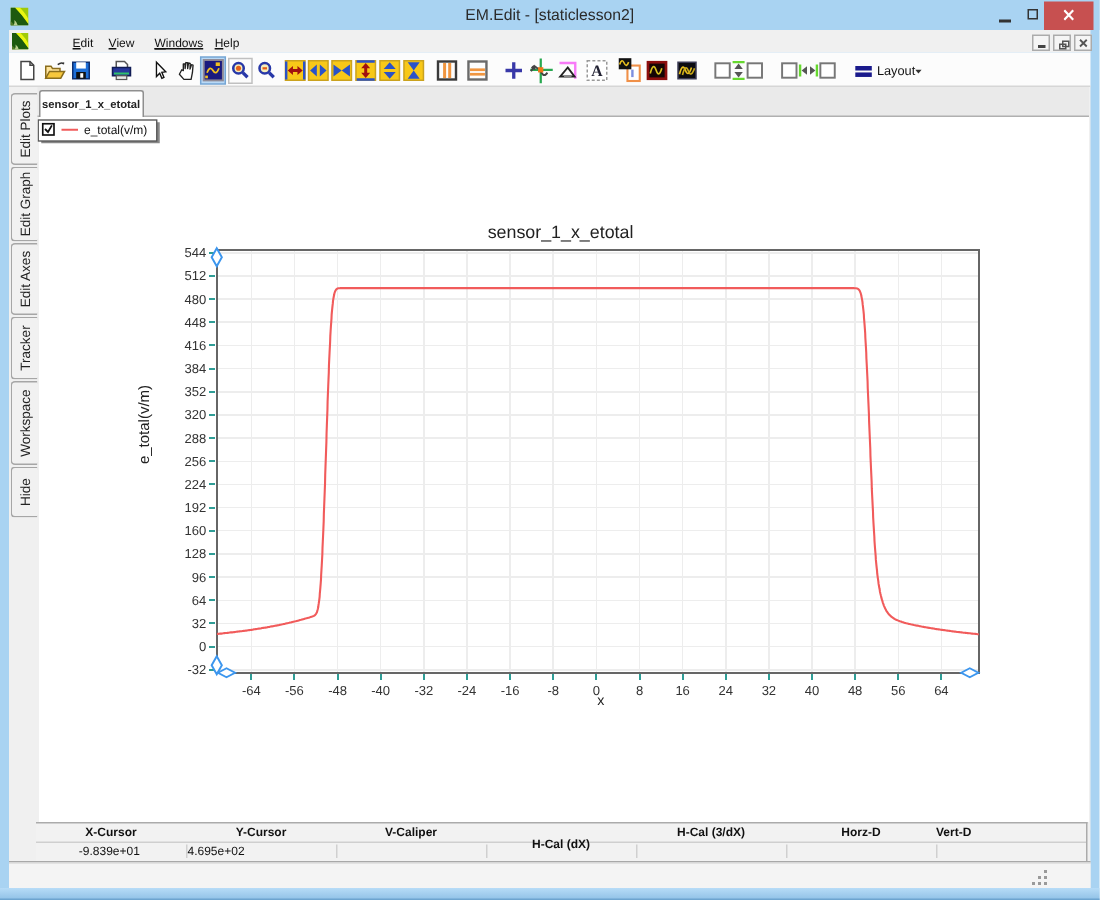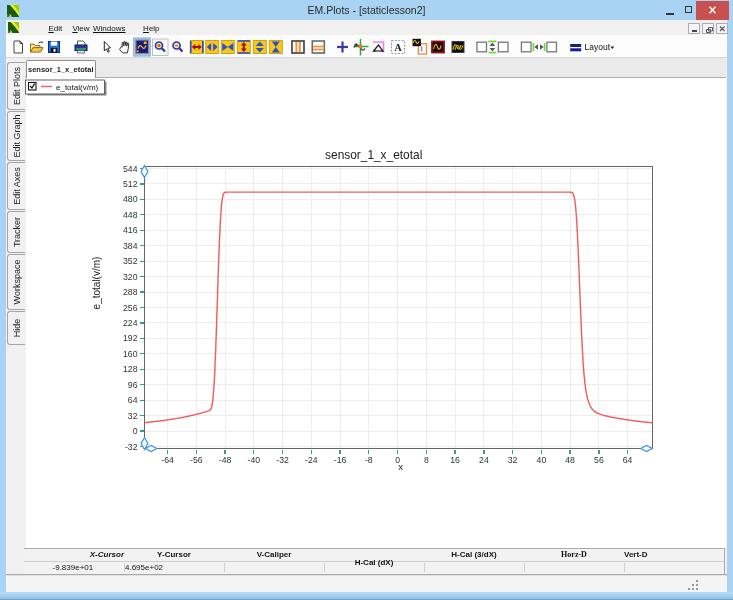--- a/index.html
+++ b/index.html
@@ -5,40 +5,40 @@
 .abs{position:absolute;}
 </style></head><body>
 <div class="abs" style="left:0;top:0;width:733px;height:20px;background:#a9d3f2;"></div>
 <svg width="12" height="12" viewBox="0 0 12 12" style="position:absolute;left:7px;top:5px;">
 <rect width="12" height="12" fill="#9fca0a"></rect>
 <path d="M0,0 L3,0 Q7.8,4.8 12,11 L12,12 L0,12 Z" fill="#1d5a0f"></path>
 <path d="M3,0 L6.2,0 Q10.3,4.2 12,8 L12,11 Q7.8,4.8 3,0 Z" fill="#eaf512"></path>
 <path d="M0,9 Q2,10.5 2.6,12 L0,12 Z" fill="#567d2a"></path>
 <path d="M2,12 Q3,10 2.6,8.4 Q4.4,9.8 4.9,12 Z" fill="#b9cf8e"></path>
 </svg>
-<div class="abs" style="left:0;top:0;width:733px;height:20px;text-align:center;line-height:21px;font-size:10.5px;color:#2b2b2b;">EM.Plots - [staticlesson2]</div>
+<div class="abs" style="left:0;top:0;width:733px;height:20px;text-align:center;line-height:21px;font-size:10.5px;color:#2b2b2b;">EM.Edit - [staticlesson2]</div>
 <div class="abs" style="left:666px;top:12.5px;width:8px;height:2px;background:#333;"></div>
 <div class="abs" style="left:684.5px;top:6px;width:5px;height:5px;border:1.5px solid #333;"></div>
 <div class="abs" style="left:695.5px;top:1px;width:33.5px;height:18.5px;background:#c75050;"></div>
 <svg class="abs" style="left:709px;top:6px;" width="7" height="8" viewBox="0 0 7 8">
     <path d="M0.5,0.8 L6.5,7.2 M6.5,0.8 L0.5,7.2" stroke="#fff" stroke-width="1.5"></path>
   </svg>
 <div class="abs" style="left:6px;top:20px;width:721px;height:14.5px;background:#f0f0f0;"></div>
 <svg width="11" height="11" viewBox="0 0 12 12" style="position:absolute;left:8px;top:22px;">
 <rect width="12" height="12" fill="#9fca0a"></rect>
 <path d="M0,0 L3,0 Q7.8,4.8 12,11 L12,12 L0,12 Z" fill="#1d5a0f"></path>
 <path d="M3,0 L6.2,0 Q10.3,4.2 12,8 L12,11 Q7.8,4.8 3,0 Z" fill="#eaf512"></path>
 <path d="M0,9 Q2,10.5 2.6,12 L0,12 Z" fill="#567d2a"></path>
 <path d="M2,12 Q3,10 2.6,8.4 Q4.4,9.8 4.9,12 Z" fill="#b9cf8e"></path>
 </svg>
 <div class="abs" style="left:6px;top:20px;width:721px;height:14.5px;font-size:8px;color:#111;">
 <span style="position:absolute;left:25.6px;top:15px;padding-left:35px;"><u>F</u>ile</span>
 <span style="position:absolute;left:42.4px;top:3.5px;"><u>E</u>dit</span>
 <span style="position:absolute;left:66.4px;top:3.5px;"><u>V</u>iew</span>
-<span style="position:absolute;left:87px;top:3.5px;text-decoration:underline;"><u>W</u>indows</span>
+<span style="position:absolute;left:97px;top:3.5px;text-decoration:underline;"><u>W</u>indows</span>
 <span style="position:absolute;left:137.1px;top:3.5px;"><u>H</u>elp</span>
 </div>
 <div class="abs" style="left:687.5px;top:22.5px;width:12.5px;height:11px;background:#f5f5f5;border:1px solid #ababab;box-sizing:border-box;">
     <div style="position:absolute;left:3px;top:6.5px;width:5px;height:1.5px;background:#444;"></div>
   </div>
 <div class="abs" style="left:701.5px;top:22.5px;width:12.5px;height:11px;background:#f5f5f5;border:1px solid #ababab;box-sizing:border-box;">
     <svg width="11" height="9" style="position:absolute;left:1px;top:1px;">
       <path d="M4.5,2.5 h4 v3.5 h-4 z M2.5,4.5 h4 v3 h-4 z" fill="none" stroke="#555" stroke-width="1"></path>
     </svg>
   </div>
@@ -356,26 +356,26 @@
 <svg class="abs" style="left:25px;top:78.5px;" width="84" height="18" viewBox="0 0 84 18">
 <rect x="2.5" y="2.5" width="79" height="14" fill="#888"></rect>
 <rect x="0.5" y="1" width="79" height="14" fill="#fff" stroke="#555" stroke-width="0.9"></rect>
 <rect x="3.5" y="3.5" width="7.5" height="7.5" fill="#fff" stroke="#111" stroke-width="1.1"></rect>
 <path d="M5,7 L7,9 L9.6,4.6" fill="none" stroke="#111" stroke-width="1.2"></path>
 <line x1="16" y1="7.5" x2="27" y2="7.5" stroke="#f15b5b" stroke-width="1.4"></line>
 <text x="31" y="10.5" font-family="Liberation Sans,sans-serif" font-size="8" fill="#111">e_total(v/m)</text>
 </svg>
 <div class="abs" style="left:24px;top:547.5px;width:701px;height:26px;background:#f2f2f2;border-top:1px solid #ababab;border-right:1px solid #ababab;box-sizing:border-box;">
 <div style="display:flex;height:13px;align-items:center;font-size:8px;font-weight:bold;color:#111;border-bottom:1px solid #cfcfcf;box-sizing:border-box;">
-      <div style="width:100px;text-align:right;font-style:italic;">X-Cursor</div>
+      <div style="width:100px;text-align:center;">X-Cursor</div>
       <div style="width:100px;text-align:center;">Y-Cursor</div>
       <div style="width:100px;text-align:center;">V-Caliper</div>
       <div style="width:100px;text-align:center;margin-top:16px;">H-Cal (dX)</div>
       <div style="width:100px;text-align:center;">H-Cal (3/dX)</div>
-      <div style="width:100px;text-align:center;font-family:Liberation Serif, serif;">Horz-D</div>
+      <div style="width:100px;text-align:center;">Horz-D</div>
       <div style="width:100px;">Vert-D</div>
     </div>
 <div style="display:flex;height:12px;align-items:center;font-size:8px;color:#111;">
       <div style="width:100px;text-align:center;border-left:none;box-sizing:border-box;">-9.839e+01&nbsp;</div>
       <div style="width:100px;border-left:1px solid #d0d0d0;box-sizing:border-box;">4.695e+02&nbsp;</div>
       <div style="width:100px;text-align:center;border-left:1px solid #d0d0d0;box-sizing:border-box;">&nbsp;</div>
       <div style="width:100px;text-align:center;border-left:1px solid #d0d0d0;box-sizing:border-box;">&nbsp;</div>
       <div style="width:100px;text-align:center;border-left:1px solid #d0d0d0;box-sizing:border-box;">&nbsp;</div>
       <div style="width:100px;text-align:center;border-left:1px solid #d0d0d0;box-sizing:border-box;">&nbsp;</div>
       <div style="width:100px;text-align:center;border-left:1px solid #d0d0d0;box-sizing:border-box;">&nbsp;</div>

